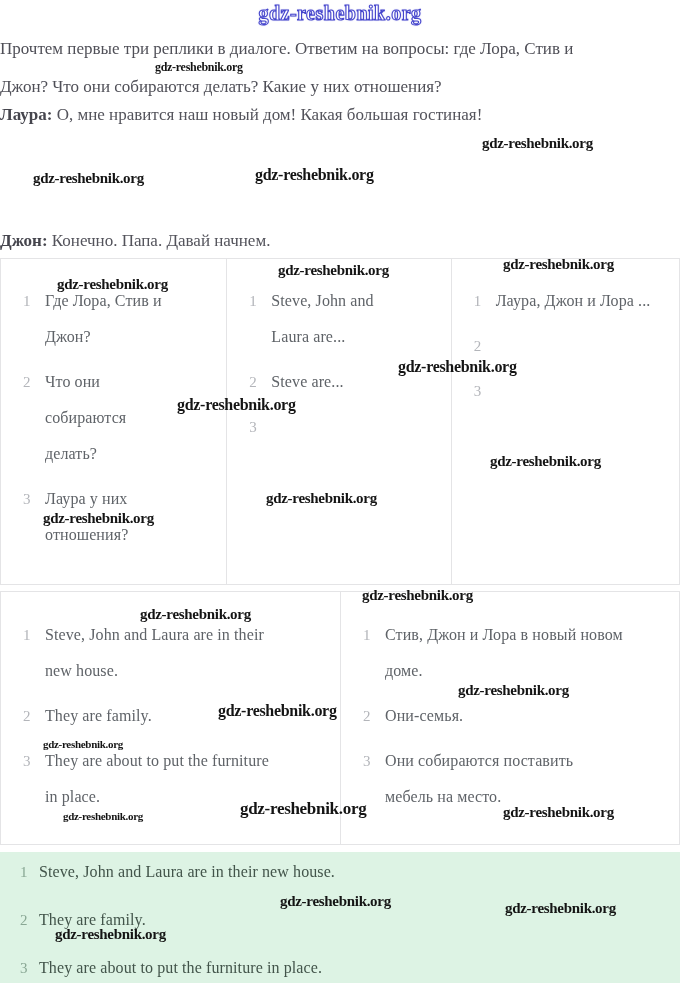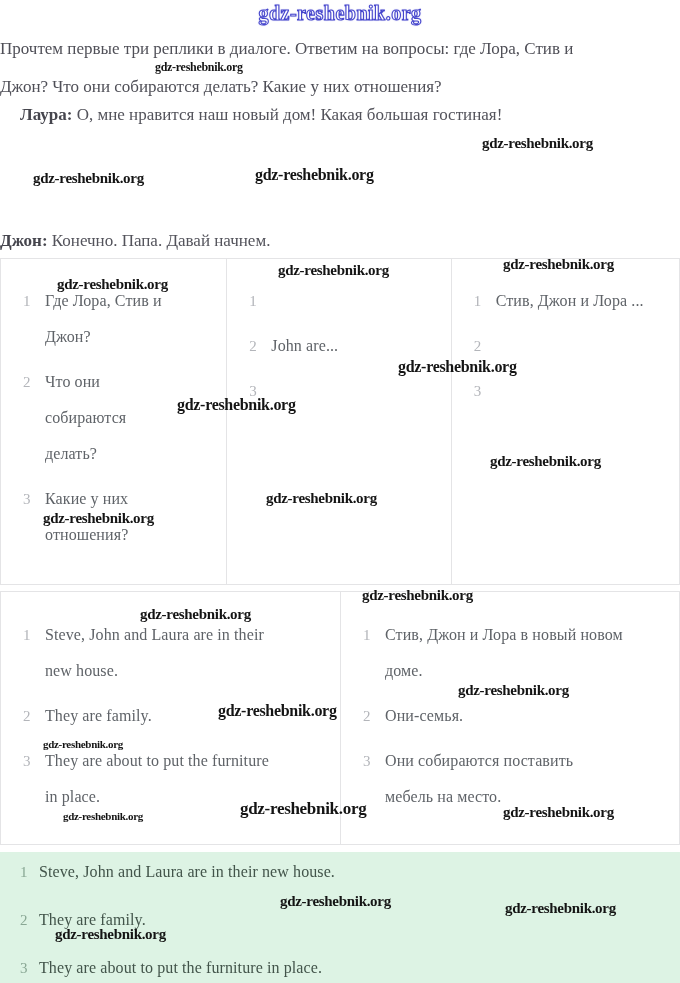--- a/index.html
+++ b/index.html
@@ -25,21 +25,21 @@
 
   .intro {
     position:absolute; top:30px; left:0; max-width:680px;
     font-size:17px; line-height:38px; color:#4f4f57;
     white-space:pre-line;
   }
 
   .dlg { position:absolute; left:0; margin:0; font-size:17px; color:#53535b; }
   .dlg b { color:#45454d; }
   .dlg .dtxt { white-space:pre-line; }
-  #dlg-laura { top:102px; line-height:26px;margin-left:20px; }
+  #dlg-laura { top:102px; line-height:26px; }
   #dlg-steve { top:156px; line-height:27px; max-width:640px; }
   #dlg-john  { top:228px; line-height:26px;text-align:center; }
 
   .tbl {
     position:absolute; left:0; width:680px; display:flex;
     border:1px solid #e4e4e6; box-sizing:border-box; background:#fff;
   }
   #table1 { top:258px; height:327px; }
   #table2 { top:591px; height:254px; }
   .col { box-sizing:border-box; border-right:1px solid #e4e4e6; padding:24px 22px 0 22px; }
@@ -92,40 +92,42 @@
 Джон?</span>
         </div>
       <div class="item">
           <span class="n">2</span>
           <span class="tx">Что они
 собираются
 делать?</span>
         </div>
       <div class="item">
           <span class="n">3</span>
-          <span class="tx">Какие у них
+          <span class="tx">Лаура у них
 отношения?</span>
         </div>
     </div>
     <div class="col c2">
       <div class="item">
           <span class="n">1</span>
-        </div>
-      <div class="item">
-          <span class="n">2</span>
-          <span class="tx">John are...</span>
+          <span class="tx">Steve, John and
+Laura are...</span>
+        </div>
+      <div class="item">
+          <span class="n">2</span>
+          <span class="tx">Steve are...</span>
         </div>
       <div class="item">
           <span class="n">3</span>
         </div>
     </div>
     <div class="col c3">
       <div class="item">
           <span class="n">1</span>
-          <span class="tx">Стив, Джон и Лора ...</span>
+          <span class="tx">Лаура, Джон и Лора ...</span>
         </div>
       <div class="item">
           <span class="n">2</span>
         </div>
       <div class="item">
           <span class="n">3</span>
         </div>
     </div>
   </div>
 

